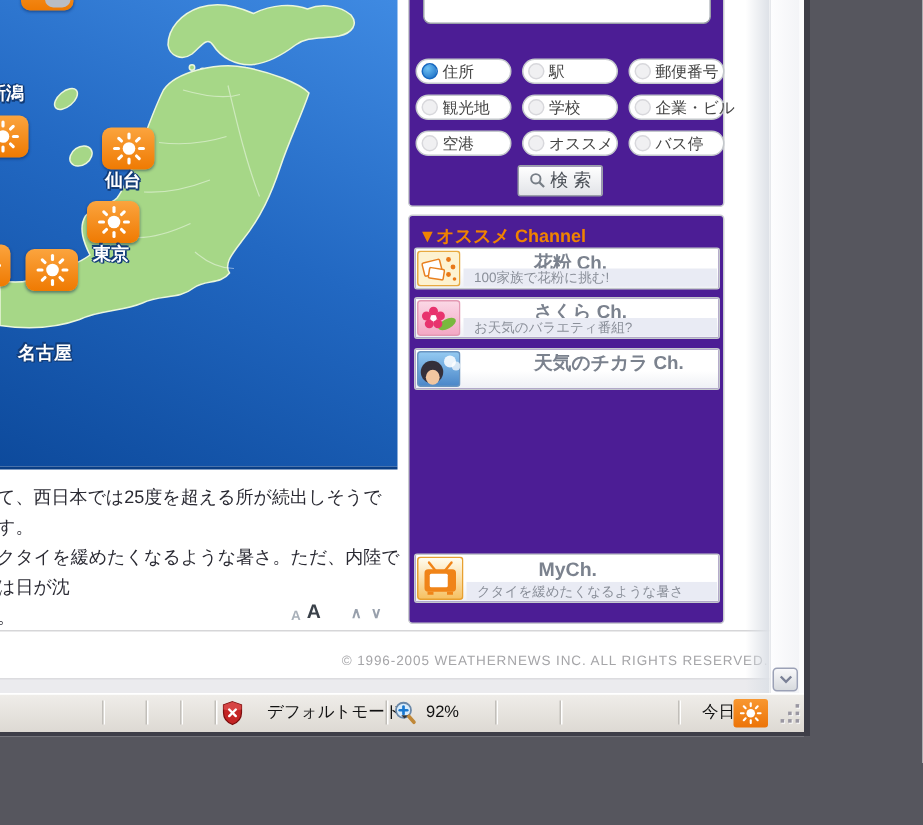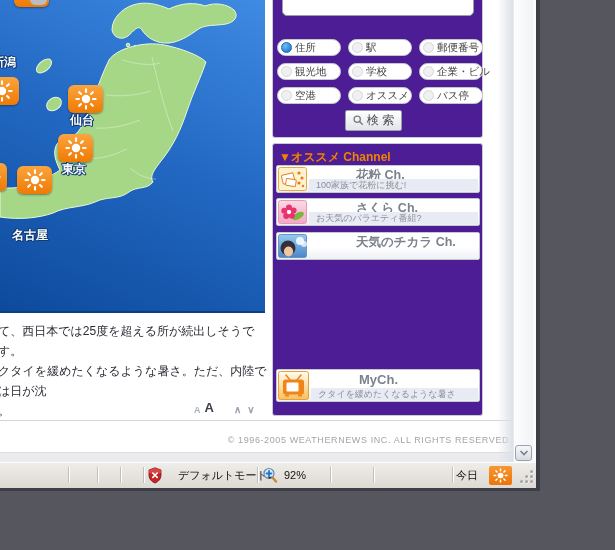--- a/index.html
+++ b/index.html
@@ -367,21 +367,21 @@
         <g stroke="#1878d0" stroke-width="1.8" stroke-linecap="round">
           <line x1="7" y1="4" x2="7" y2="9"></line>
             <line x1="4.5" y1="6.5" x2="9.5" y2="6.5"></line>
         </g>
         <line x1="10.5" y1="10.5" x2="14" y2="14.5" stroke="#c08838" stroke-width="2.4" stroke-linecap="round"></line>
         <path d="M10,15 L16,15 L13,18 Z" fill="#333" transform="translate(-2,-1.5) scale(0.75)"></path>
       </svg>
     </span>
     <span class="sb-text" style="left:284px;">92%</span>
 
-    <span class="sb-text" style="left:456px;width:34px;text-align:left;">今日</span>
+    <span class="sb-text" style="left:456px;width:34px;text-align:right;">今日</span>
 
     <span class="sun-cell">
       <svg viewBox="-11 -11 22 22">
           <use href="#sun-glyph"></use>
         </svg>
     </span>
 
     <span class="grip">
       <svg width="14" height="14" viewBox="0 0 14 14">
         <g fill="#ffffff">

